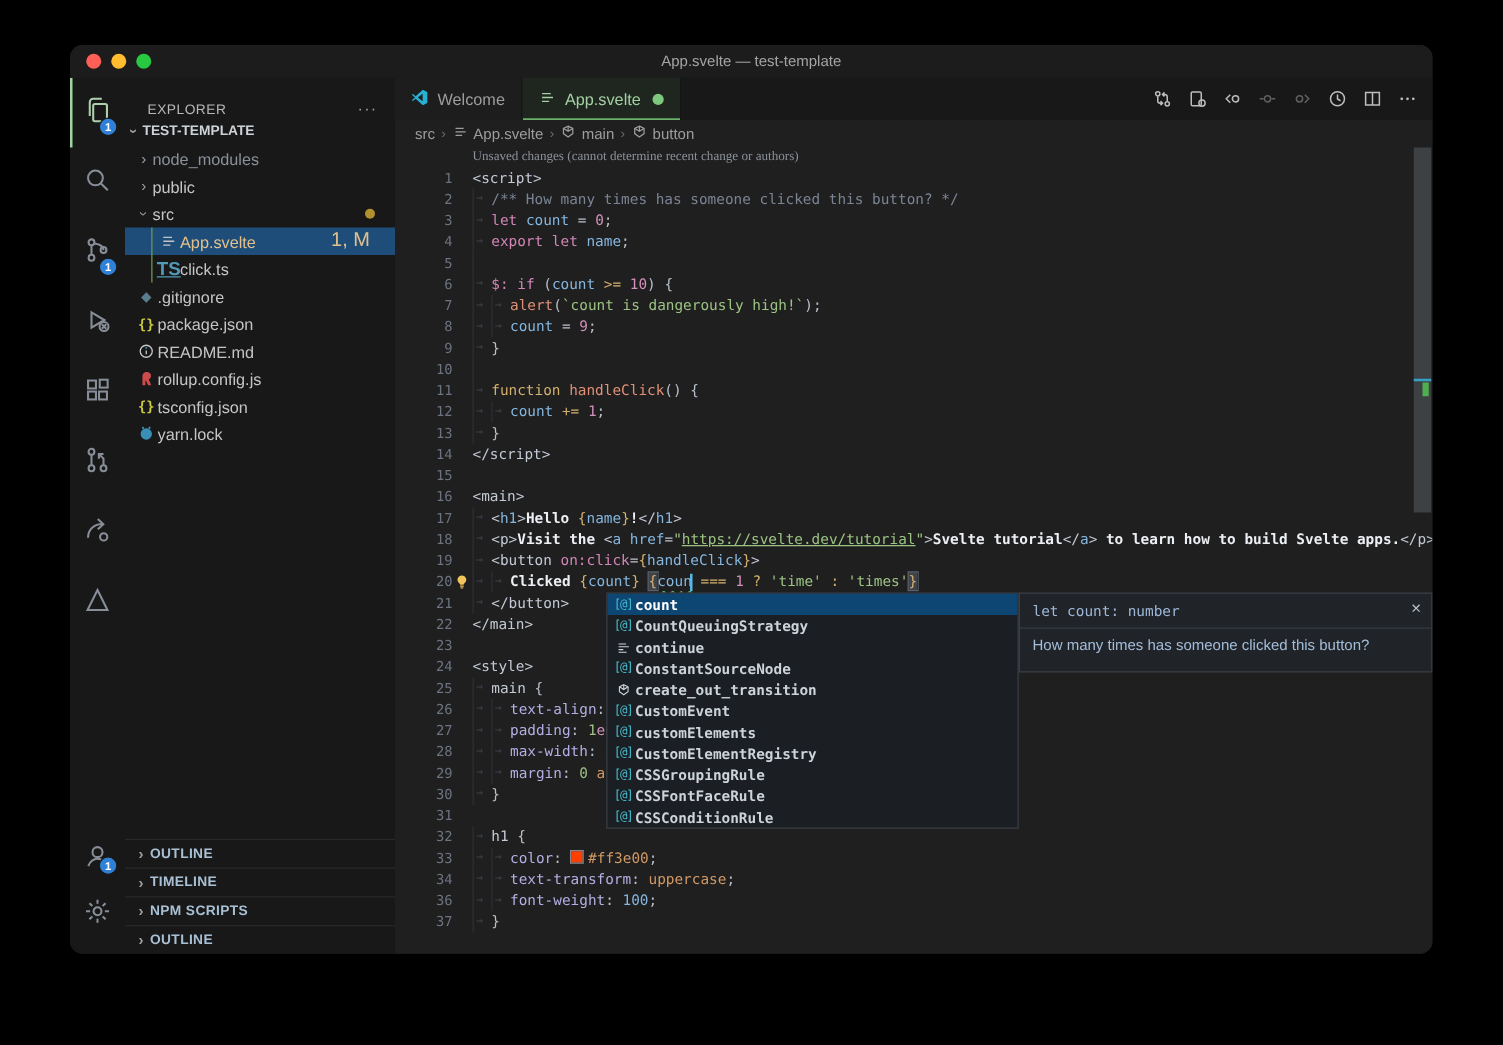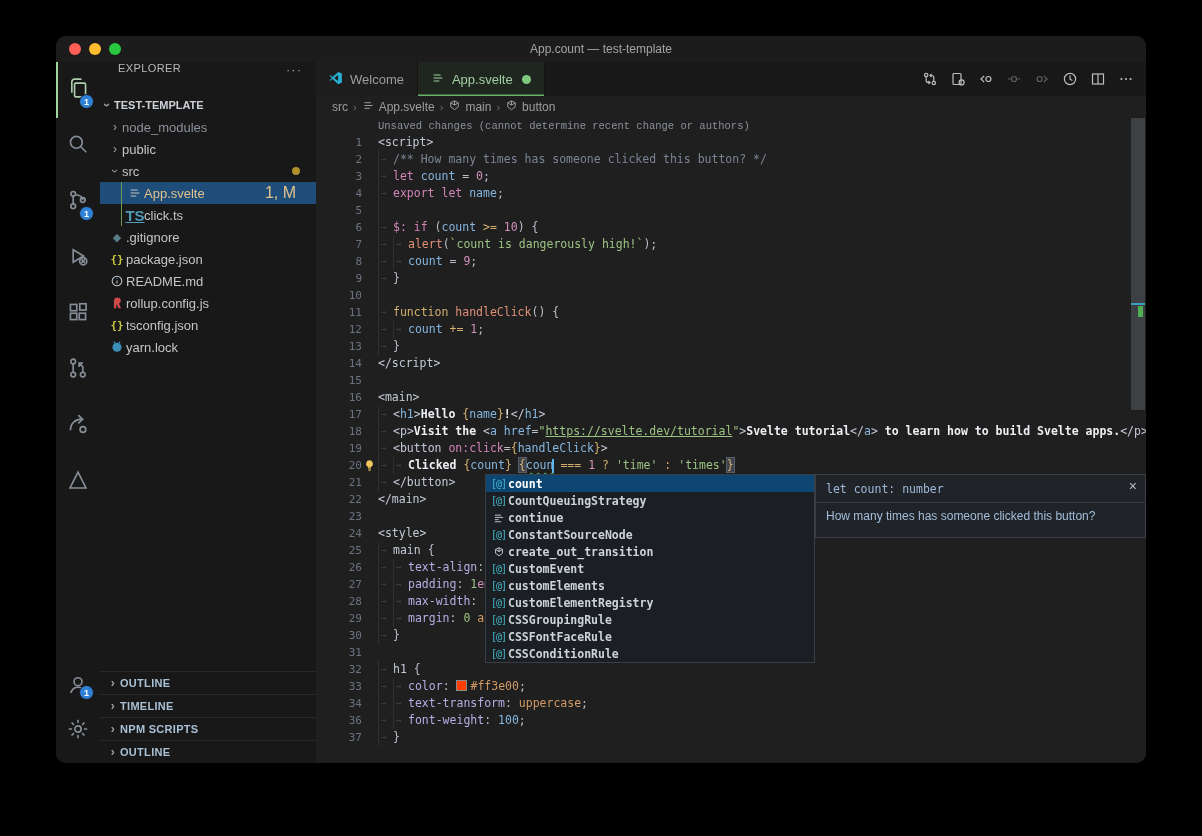--- a/index.html
+++ b/index.html
@@ -17,21 +17,21 @@
   .activitybar{width:44px;background:#181818;display:flex;flex-direction:column;align-items:center;flex-shrink:0;padding-bottom:10px;}
   .ab-item{width:44px;height:56px;display:flex;align-items:center;justify-content:center;position:relative;color:#878e98;cursor:pointer;}
   .ab-item.active{color:#aecfae;box-shadow:inset 2px 0 0 #9fd49f;}
   .ab-item svg{width:22px;height:22px;}
   .ab-item.small{height:44px;}
   .ab-badge{position:absolute;right:6px;bottom:9px;background:#2f81d7;color:#fff;font-size:9px;font-weight:bold;
     min-width:15px;height:15px;border-radius:8px;display:flex;align-items:center;justify-content:center;border:1px solid #181818;box-sizing:border-box;}
   .ab-spacer{flex:1;}
   
   .sidebar{width:216px;background:#181818;flex-shrink:0;display:flex;flex-direction:column;color:#c5c5c5;position:relative;}
-  .sb-header{height:32px;display:flex;align-items:flex-start;justify-content:space-between;padding:0 14px 0 18px;}
+  .sb-header{height:32px;display:flex;align-items:flex-end;justify-content:space-between;padding:0 14px 0 18px;}
   .sb-title{font-size:11px;color:#b8b8b8;letter-spacing:.4px;}
   .sb-more{color:#9aa0a6;font-size:13px;letter-spacing:1px;cursor:pointer;}
   .sb-section{height:22px;display:flex;align-items:center;font-weight:bold;font-size:11px;color:#cdd2d8;cursor:pointer;}
   .chev{width:14px;text-align:center;color:#9aa0a6;font-size:12px;display:inline-block;flex-shrink:0;}
   .chev.open{transform:rotate(90deg);}
   .tree{position:relative;}
   .trow{height:22px;display:flex;align-items:center;font-size:13px;cursor:pointer;position:relative;}
   .trow.selected{background:#1d4d78;}
   .trow .label{white-space:nowrap;overflow:hidden;}
   .trow.dim .label{color:#8a9199;}
@@ -59,21 +59,21 @@
   .tbtn{width:21px;height:22px;display:flex;align-items:center;justify-content:center;cursor:pointer;border-radius:4px;}
   .tbtn svg{width:16px;height:16px;}
   .tbtn.dim{color:#606060;}
   .breadcrumbs{height:22px;display:flex;align-items:center;padding-left:16px;font-size:12px;color:#9d9d9d;background:#1f1f1f;}
   .bc-item{display:flex;align-items:center;gap:4px;cursor:pointer;}
   .bc-sep{color:#6d6d6d;margin:0 5px;font-size:11px;}
   .bc-item svg{width:13px;height:13px;}
   
   .codearea{flex:1;position:relative;font-family:"DejaVu Sans Mono",monospace;font-size:11.5px;overflow:hidden;}
   .codelens{height:16px;line-height:16px;padding-left:62px;color:#8a909a;font-size:10.5px;
-    font-family:Liberation Mono, monospace;cursor:pointer;}
+    font-family:Liberation Serif, serif;cursor:pointer;}
   .line{height:17px;line-height:17px;display:flex;white-space:pre;position:relative;}
   .lnum{width:46px;text-align:right;color:#6b7380;font-size:11px;flex-shrink:0;user-select:none;}
   .lcode{padding-left:16px;}
   .bulb{position:absolute;left:47px;top:2px;width:13px;height:13px;cursor:pointer;}
   .bulb svg{width:13px;height:13px;}
   .tk-tag{color:#c3cad6}.tk-tagb{color:#85b6e0}.tk-attr{color:#85b6e0}
   .tk-kw{color:#d285b8}.tk-var{color:#85b6e0}.tk-fn{color:#e09077}.tk-fnkw{color:#d3b06e}
   .tk-str{color:#9cc383}.tk-url{color:#9cc383;text-decoration:underline;}
   .tk-num{color:#d291bc}.tk-cm{color:#7b8494}.tk-pun{color:#b8bfc9}
   .tk-op{color:#d3b06e}.tk-br{color:#d3b06e}
@@ -108,21 +108,21 @@
 </head>
 <body>
 
 <div class="window">
   <div class="titlebar">
     <div class="lights">
       <span class="light l-close"></span>
       <span class="light l-min"></span>
       <span class="light l-max"></span>
     </div>
-    <span class="title">App.count — test-template</span>
+    <span class="title">App.svelte — test-template</span>
   </div>
   <div class="main">
     <div class="activitybar" id="activitybar">
         <div class="ab-item active">
           <span><svg viewBox="0 0 16 16" fill="none" stroke="currentColor" stroke-width="1.2">
               <rect x="5.5" y="4.5" width="8" height="10" rx="1"></rect>
               <path d="M3.5 11.5v-8a2 2 0 0 1 2-2h5"></path>
             </svg></span>
           <span class="ab-badge">1</span>
         </div>

